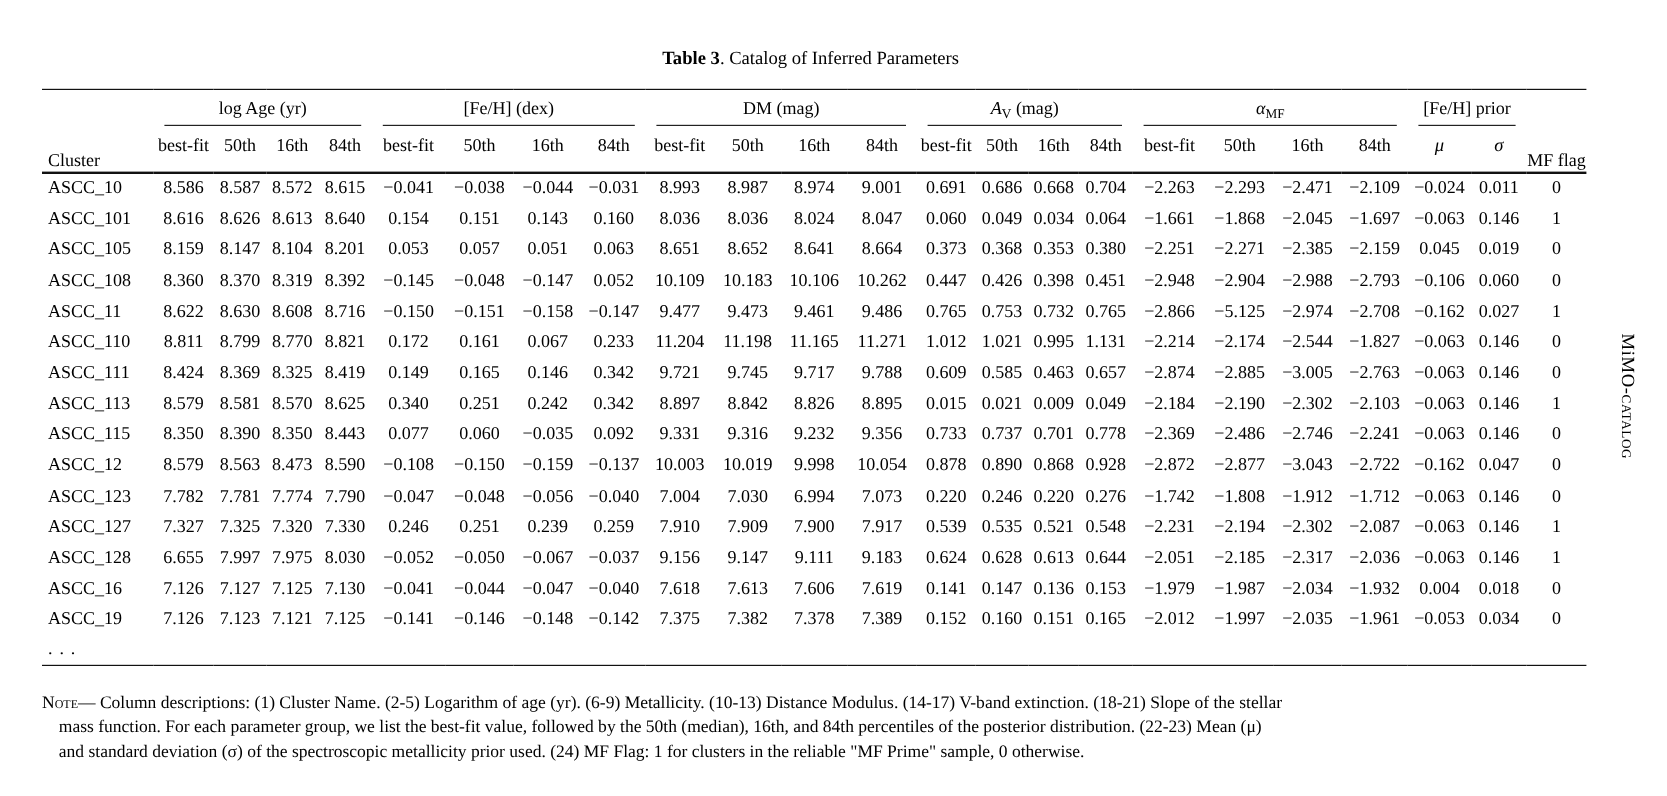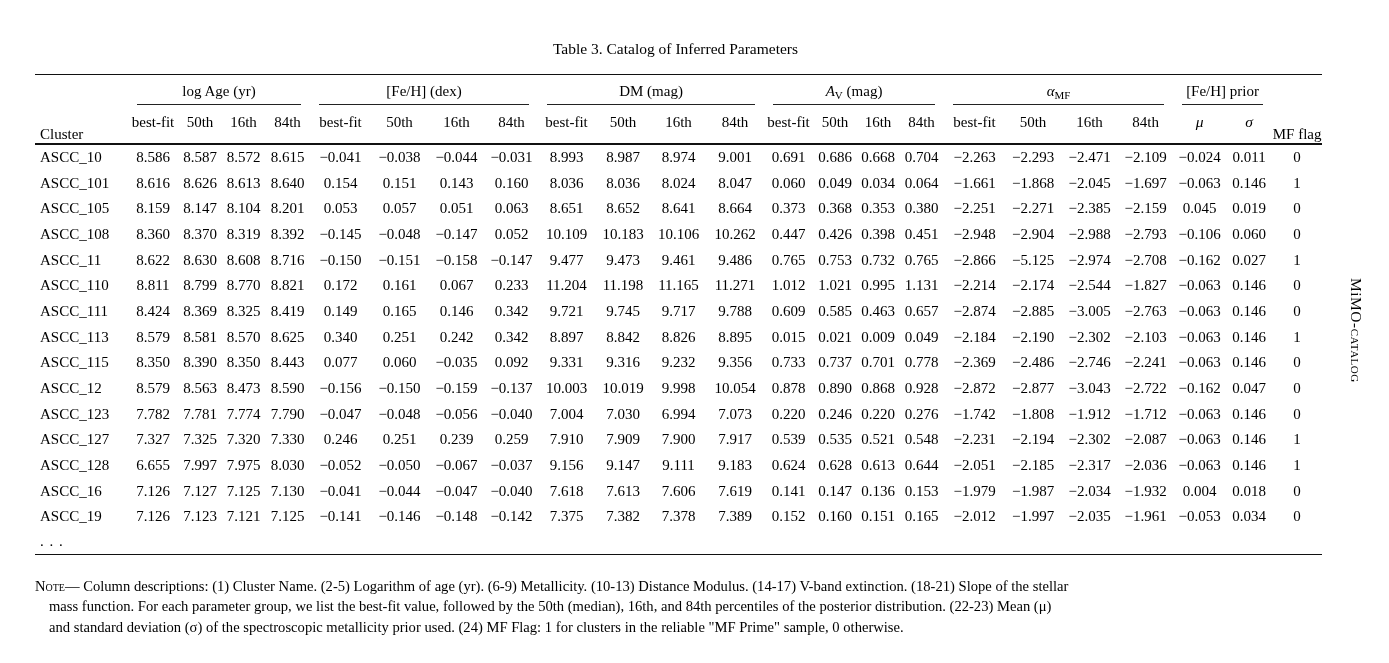--- a/index.html
+++ b/index.html
@@ -3,21 +3,21 @@
 <meta charset="utf-8">
 <style>
   html,body{margin:0;padding:0;}
   body{
     width:1389px;height:663px;background:#fff;color:#000;
     font-family:"Liberation Serif", serif;
     position:relative;overflow:hidden;
   }
   .paper{position:absolute;left:35px;top:0;width:1281px;}
   .title{text-align:center;margin-top:40px;font-size:15.5px;}
-  .title .tlabel{font-weight:normal;margin-top:18px;}
+  .title .tlabel{font-weight:bold;margin-top:18px;}
 
   table{
     margin-top:16px;width:1281px;border-collapse:collapse;table-layout:fixed;
     border-top:1.5px solid #111;
   }
   th{font-weight:normal;font-size:15px;padding:0;}
   tr.groups{height:30px;}
   tr.groups th{vertical-align:bottom;}
   .gline{border-bottom:1.2px solid #222;padding-bottom:4px;margin:0 9px;white-space:nowrap;}
   th.corner{vertical-align:top;text-align:left;padding-left:5px;padding-top:8px;}
@@ -361,21 +361,21 @@
           <td>−0.063</td>
           <td>0.146</td>
           <td>0</td>
         </tr>
         <tr>
           <td class="cluster">ASCC_12</td>
           <td>8.579</td>
           <td>8.563</td>
           <td>8.473</td>
           <td>8.590</td>
-          <td>−0.156</td>
+          <td>−0.108</td>
           <td>−0.150</td>
           <td>−0.159</td>
           <td>−0.137</td>
           <td>10.003</td>
           <td>10.019</td>
           <td>9.998</td>
           <td>10.054</td>
           <td>0.878</td>
           <td>0.890</td>
           <td>0.868</td>

